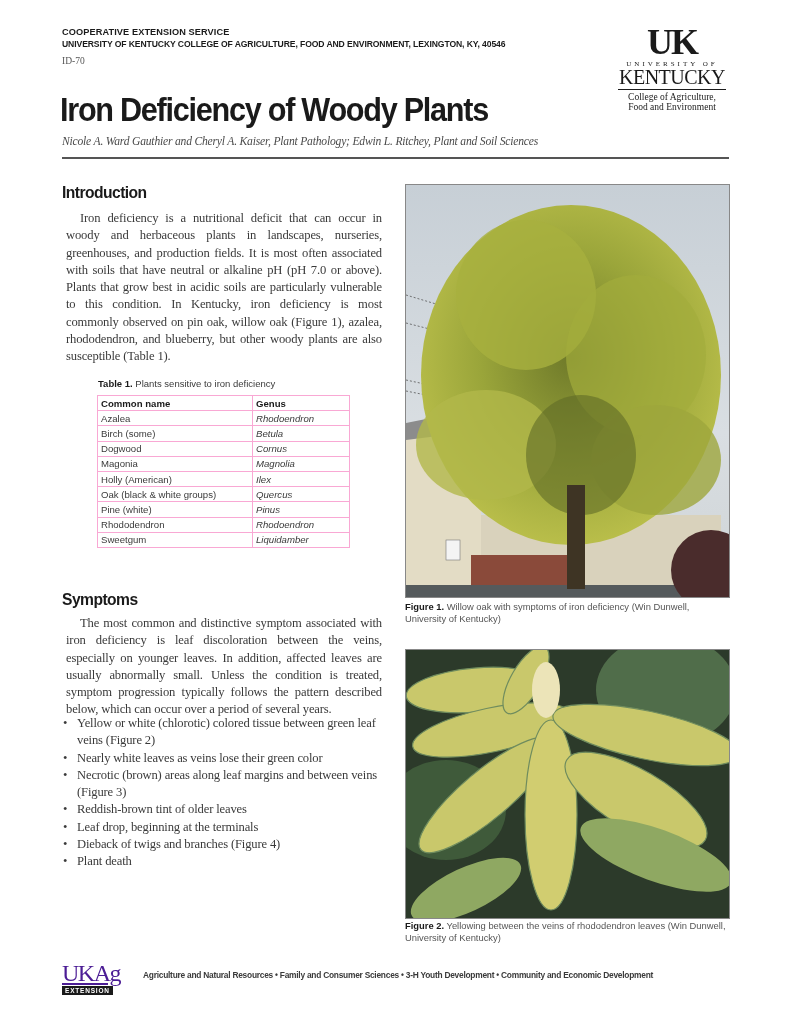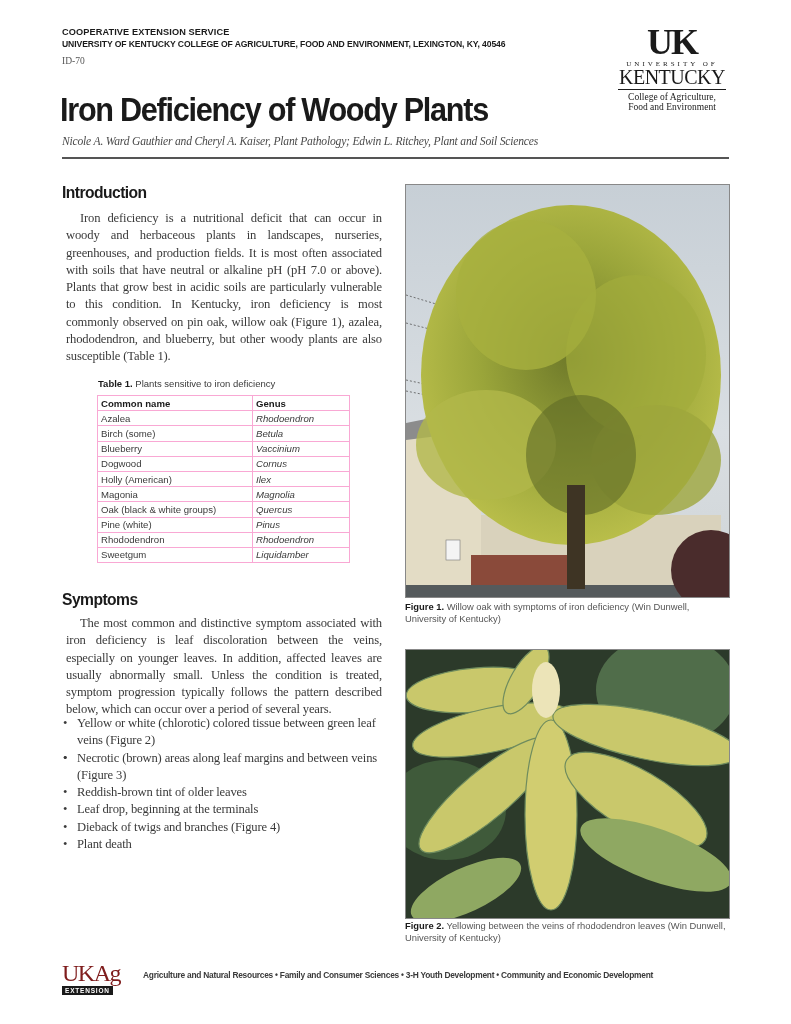--- a/index.html
+++ b/index.html
@@ -45,21 +45,21 @@
 
   .fig { border: 1px solid #888; overflow: hidden; }
   .fig1 { left: 405px; top: 184px; width: 323px; height: 412px; background: linear-gradient(#c7cfd6, #d9dee2 60%, #cfd4d6); }
   .fig2 { left: 405px; top: 649px; width: 323px; height: 268px; background: #2f3f2c; }
   .fcap { left: 405px; width: 326px; font-family: "Liberation Sans", sans-serif; font-size: 9.4px; line-height: 12px; color: #555; }
   .fcap b { color: #1a1a1a; }
   .fcap1 { top: 601px; }
   .fcap2 { top: 920px; }
 
   .foot-logo { left: 62px; top: 961px; width: 70px; height: 36px; }
-  .foot-logo .ukag { font-family: "Liberation Serif", serif; font-size: 24px; line-height: 24px; color: #7f1d1d; letter-spacing: -1.5px; }
+  .foot-logo .ukag { font-family: "Liberation Serif", serif; font-size: 24px; line-height: 24px; color: #4c1d95; letter-spacing: -1.5px; text-decoration: underline; }
   .foot-logo .ext { position:absolute; left: 0; top: 25px; background: #1a1a1a; color: #fff; font-family: "Liberation Sans", sans-serif; font-weight: bold; font-size: 6.5px; letter-spacing: 0.8px; padding: 1px 3px; }
   .footer { left: 143px; top: 970px; font-family: "Liberation Sans", sans-serif; font-size: 8.4px; font-weight: bold; color: #3a3a3a; letter-spacing: -0.25px; white-space: nowrap; }
 </style>
 </head>
 <body>
 
 <div class="abs sans coop">COOPERATIVE EXTENSION SERVICE</div>
 <div class="abs sans univ">UNIVERSITY OF KENTUCKY COLLEGE OF AGRICULTURE, FOOD AND ENVIRONMENT, LEXINGTON, KY, 40546</div>
 <div class="abs idnum">ID-70</div>
 
@@ -96,34 +96,30 @@
   <tbody>
     <tr>
         <td>Azalea</td>
         <td class="g">Rhodoendron</td>
       </tr>
     <tr>
         <td>Birch (some)</td>
         <td class="g">Betula</td>
       </tr>
     <tr>
-        <td>Blueberry</td>
-        <td class="g">Vaccinium</td>
-      </tr>
-    <tr>
         <td>Dogwood</td>
         <td class="g">Cornus</td>
       </tr>
     <tr>
+        <td>Magonia</td>
+        <td class="g">Magnolia</td>
+      </tr>
+    <tr>
         <td>Holly (American)</td>
         <td class="g">Ilex</td>
-      </tr>
-    <tr>
-        <td>Magonia</td>
-        <td class="g">Magnolia</td>
       </tr>
     <tr>
         <td>Oak (black &amp; white groups)</td>
         <td class="g">Quercus</td>
       </tr>
     <tr>
         <td>Pine (white)</td>
         <td class="g">Pinus</td>
       </tr>
     <tr>
@@ -136,21 +132,21 @@
       </tr>
   </tbody>
 </table>
 
 <h2 class="abs h-sym">Symptoms</h2>
 <div class="abs para p-sym">
   <p>The most common and distinctive symptom associated with iron deficiency is leaf discoloration between the veins, especially on younger leaves. In addition, affected leaves are usually abnormally small. Unless the condition is treated, symptom progression typically follows the pattern described below, which can occur over a period of several years.</p>
 </div>
 <ul class="bullets">
   <li><span class="dot">•</span><span>Yellow or white (chlorotic) colored tissue between green leaf veins (Figure 2)</span></li>
-  <li><span class="dot">•</span></li>
+  <li><span class="dot">•</span><span>Nearly white leaves as veins lose their green color</span></li>
   <li><span class="dot">•</span><span>Necrotic (brown) areas along leaf margins and between veins (Figure 3)</span></li>
   <li><span class="dot">•</span><span>Reddish-brown tint of older leaves</span></li>
   <li><span class="dot">•</span><span>Leaf drop, beginning at the terminals</span></li>
   <li><span class="dot">•</span><span>Dieback of twigs and branches (Figure 4)</span></li>
   <li><span class="dot">•</span><span>Plant death</span></li>
 </ul>
 
 <div class="abs fig fig1">
   <svg width="323" height="412" viewBox="0 0 323 412">
     <defs>

